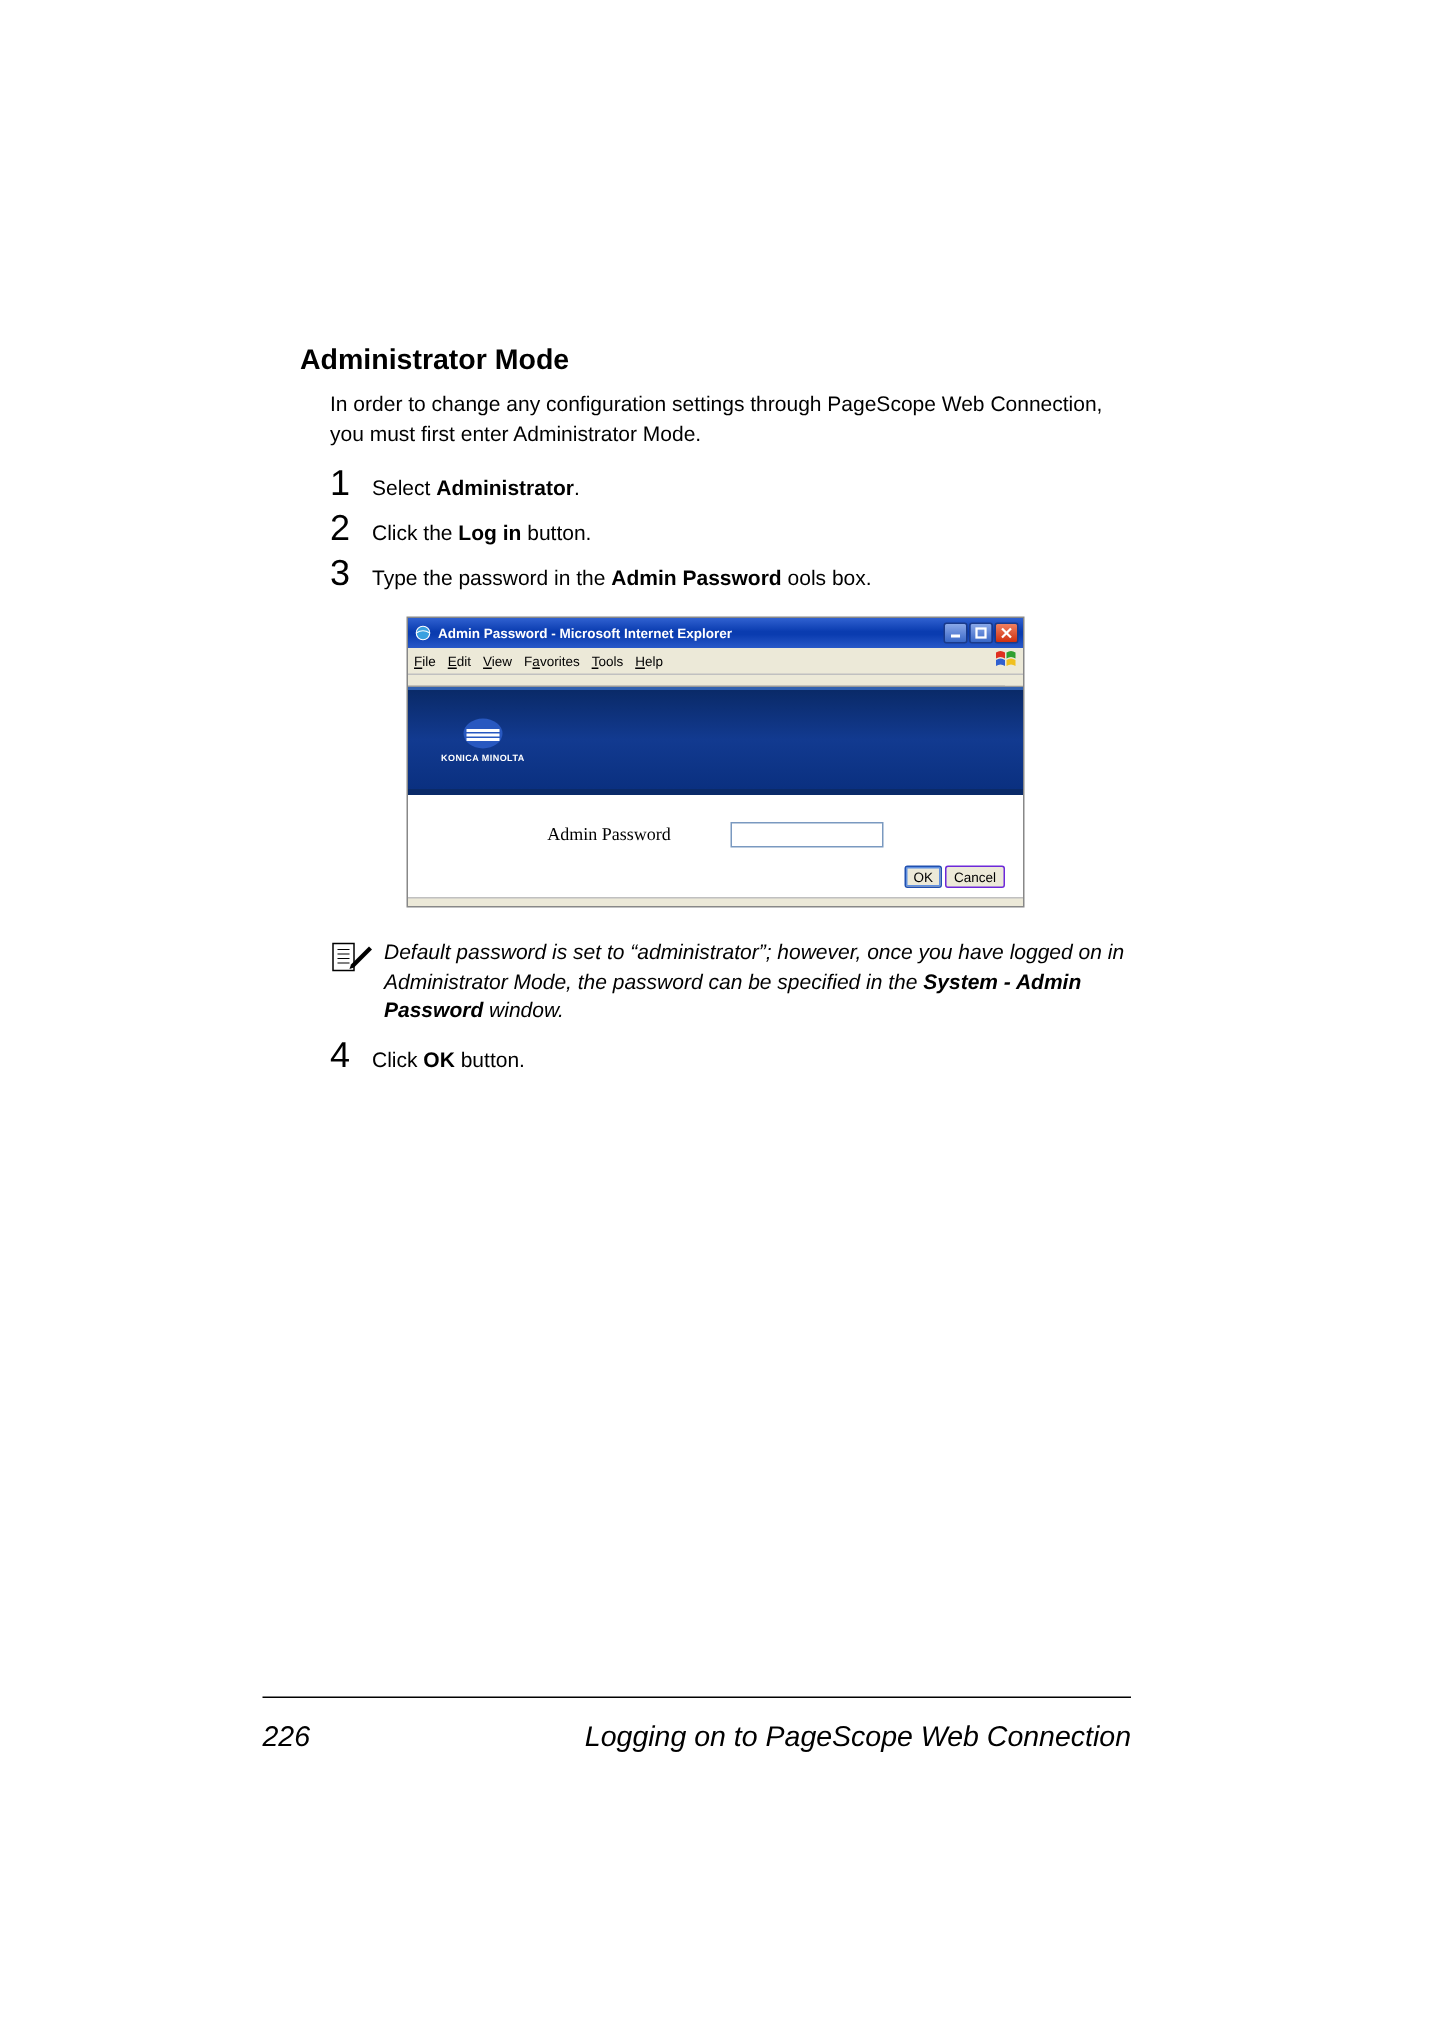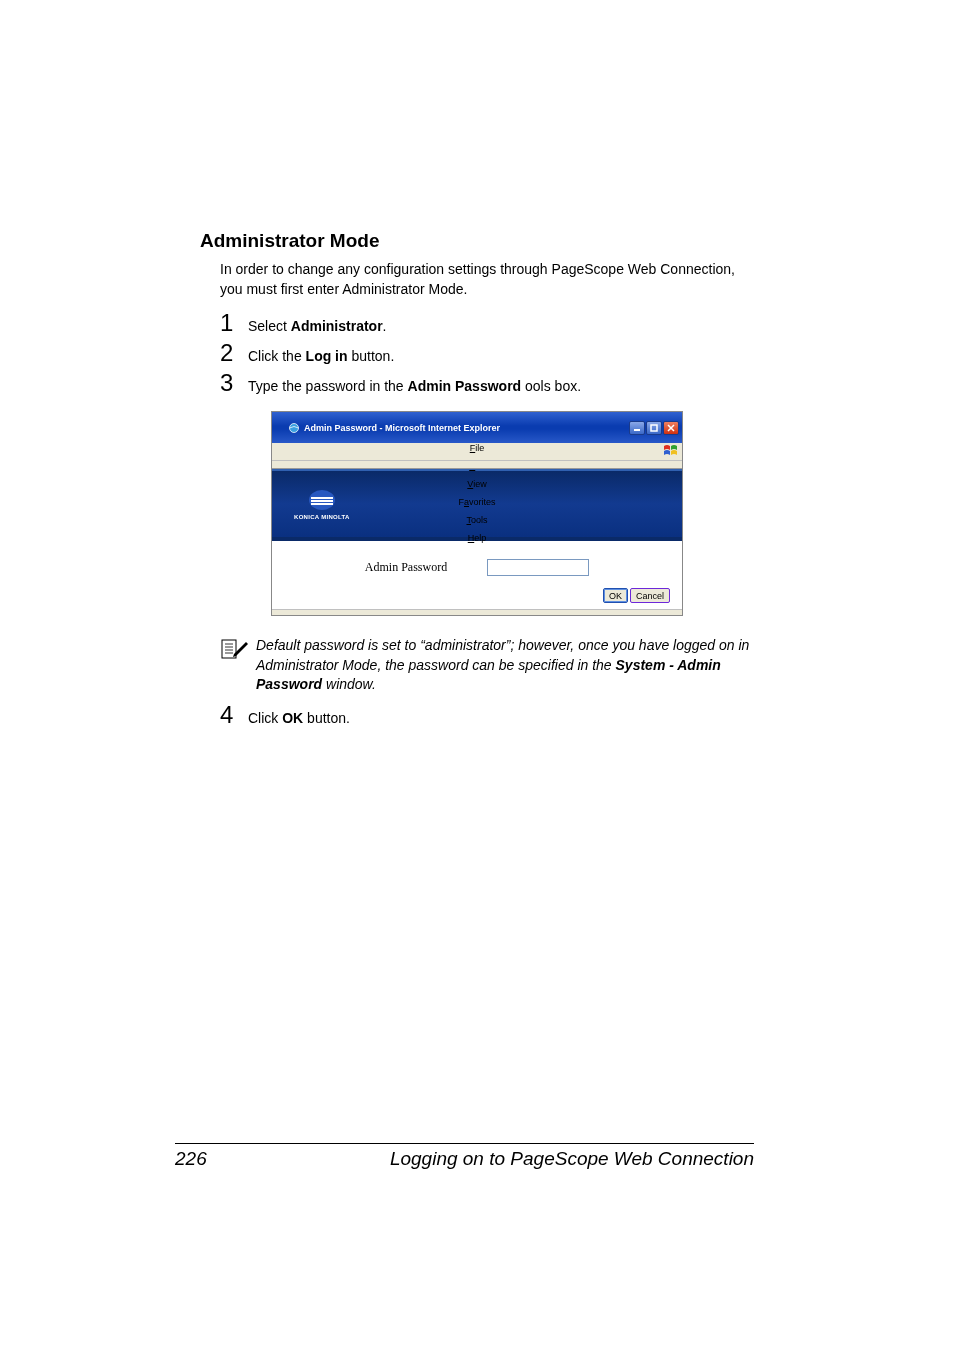--- a/index.html
+++ b/index.html
@@ -43,24 +43,24 @@
       line-height: 1.4;
       padding-top: 3px;
     }
     .screenshot {
       width: 412px;
       margin: 14px auto 20px auto;
       border: 1px solid #888;
     }
     .titlebar {
       background: linear-gradient(to bottom, #3061d0 0%, #0a3cb0 45%, #0a3cb0 55%, #2858c8 100%);
-      height: 31px;
+      height: 20px;
       display: flex;
       align-items: center;
-      padding: 0 3px 0 16px;
+      padding: 0 3px 0 4px;
       color: #fff;
     }
     .titlebar-icon {
       width: 12px; height: 12px;
       display: flex; align-items: center; justify-content: center;
       margin-right: 4px;
     }
     .titlebar-text {
       font-size: 9px;
       font-weight: bold;
@@ -81,21 +81,20 @@
     .menubar {
       height: 18px;
       background: #ece9d8;
       border-bottom: 1px solid #c0c0c0;
       display: flex;
       align-items: center;
       padding: 0 4px;
       font-size: 9px;
       gap: 8px;
       position: relative;
-      flex-direction: column;
     }
     .menubar span u { text-decoration: underline; }
     .menubar .win-flag {
       position: absolute; right: 3px; top: 1px;
       width: 16px; height: 14px;
     }
     .browser-strip {
       height: 8px;
       background: #ece9d8;
       border-bottom: 1px solid #999;
@@ -178,21 +177,21 @@
       font-style: italic;
       font-size: 14px;
       line-height: 1.4;
     }
     .footer {
       position: absolute;
       bottom: 180px;
       left: 175px;
       right: 200px;
       border-top: 1px solid #000;
-      padding-top: 4px;
+      padding-top: 16px;
       display: flex;
       align-items: flex-start;
       font-style: italic;
     }
     .page-num {
       font-size: 19px;
     }
     .footer-title {
       flex: 1;
       text-align: right;

